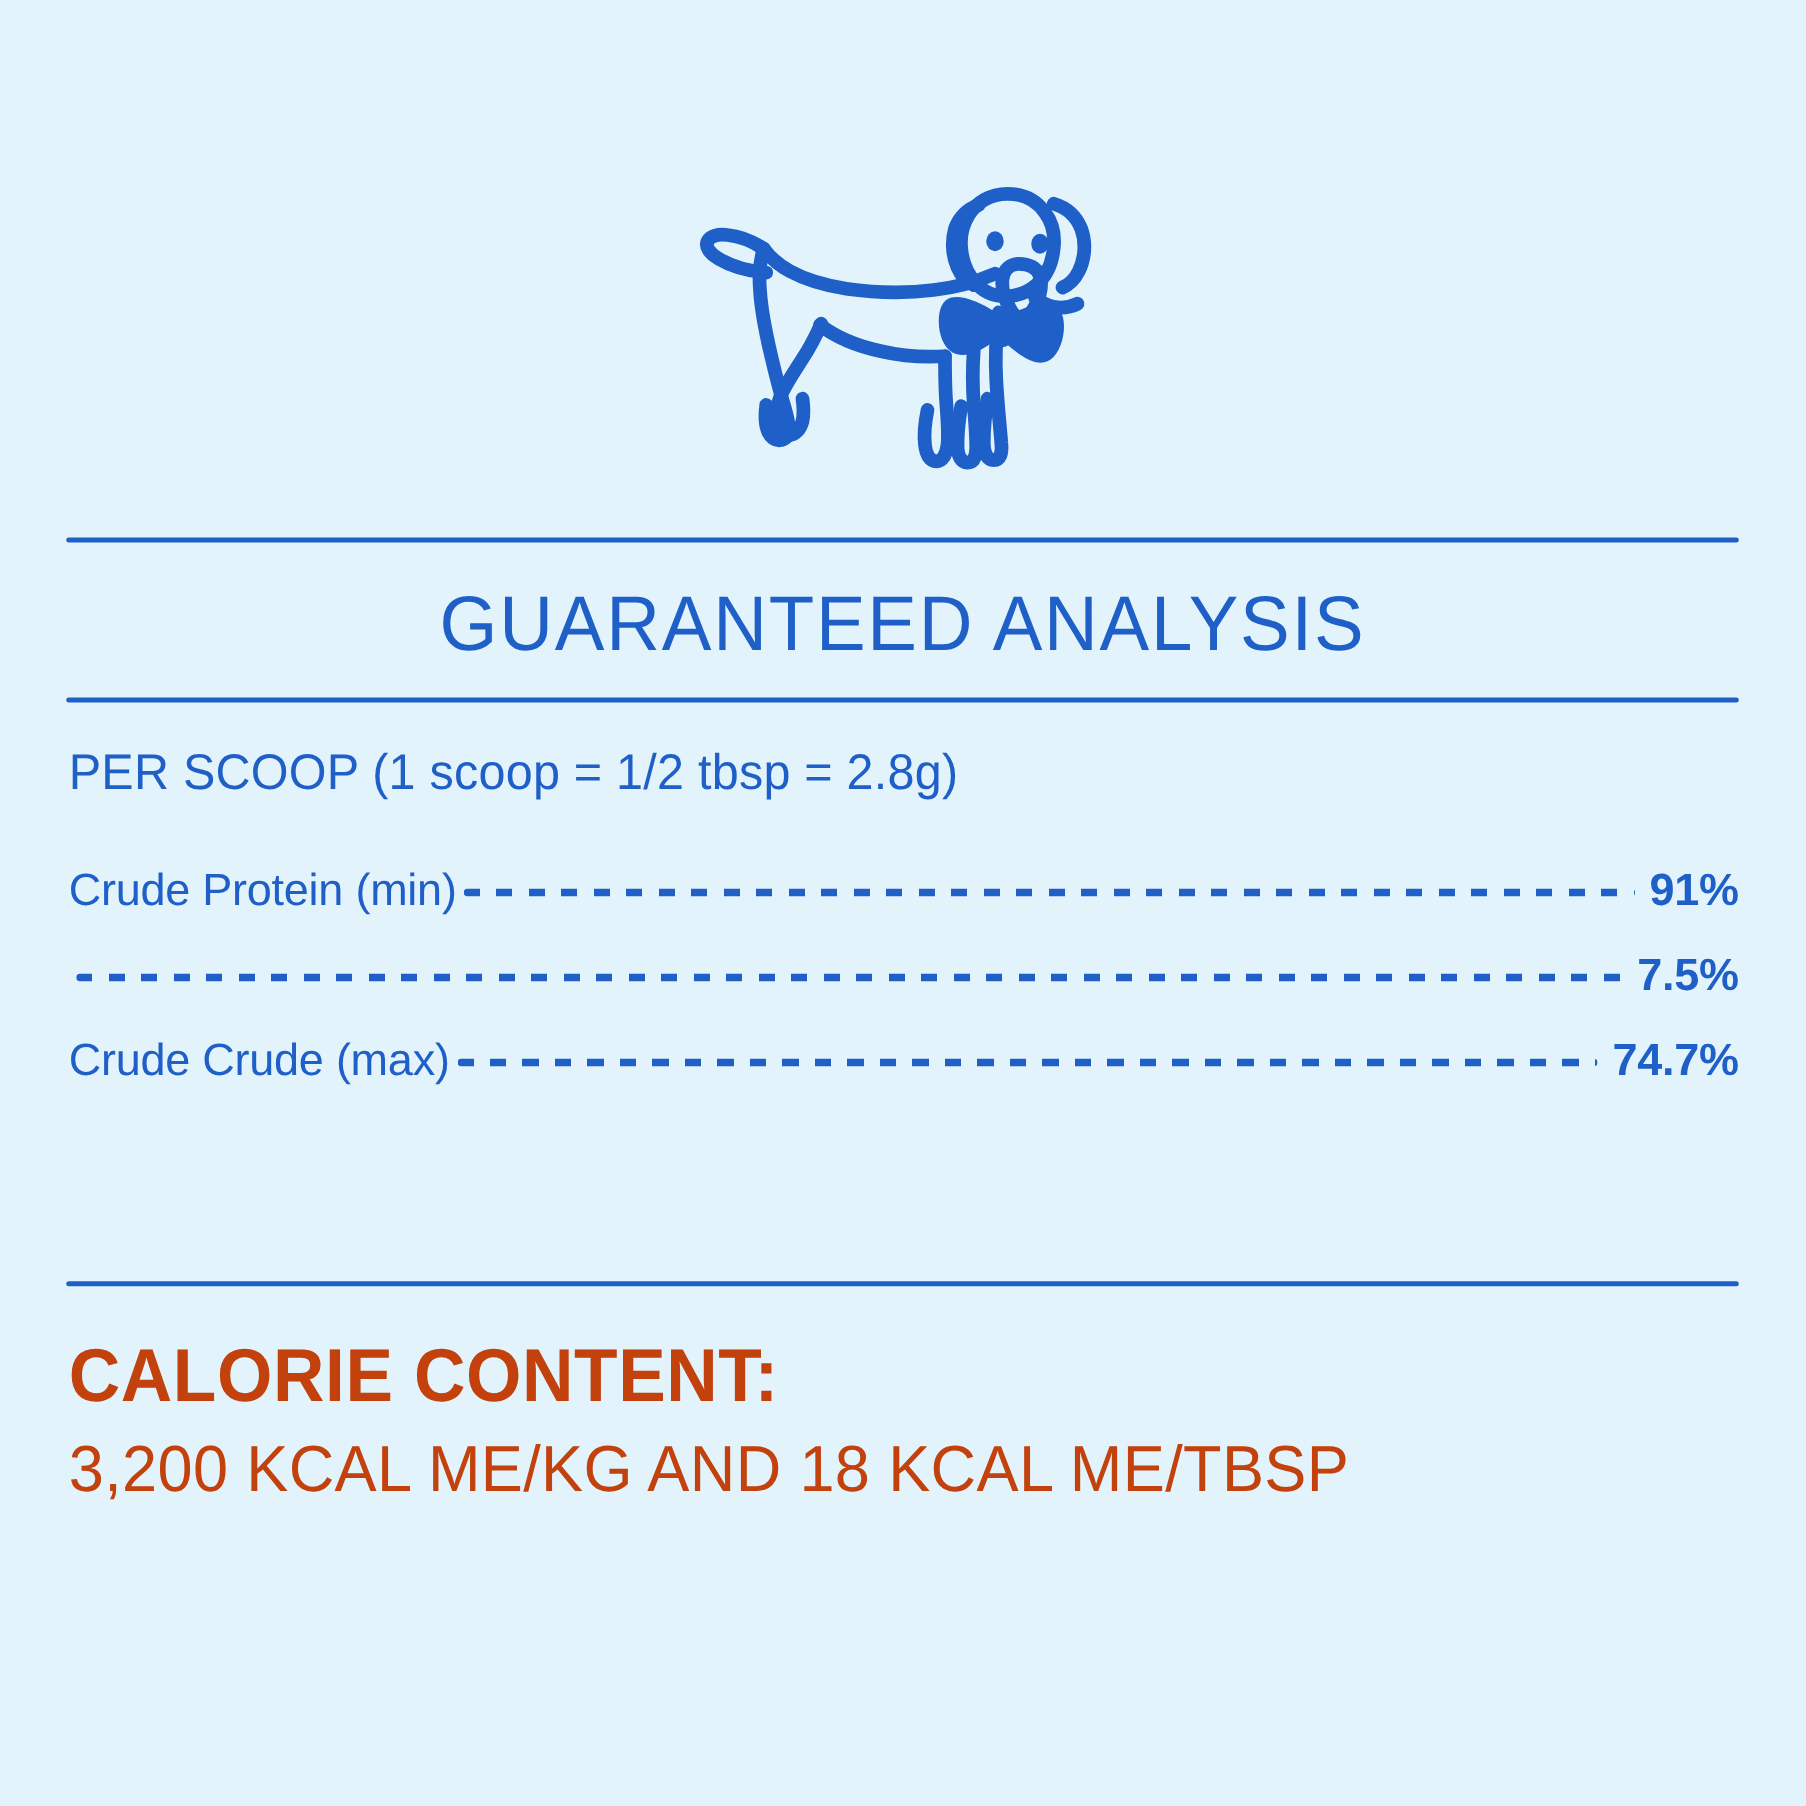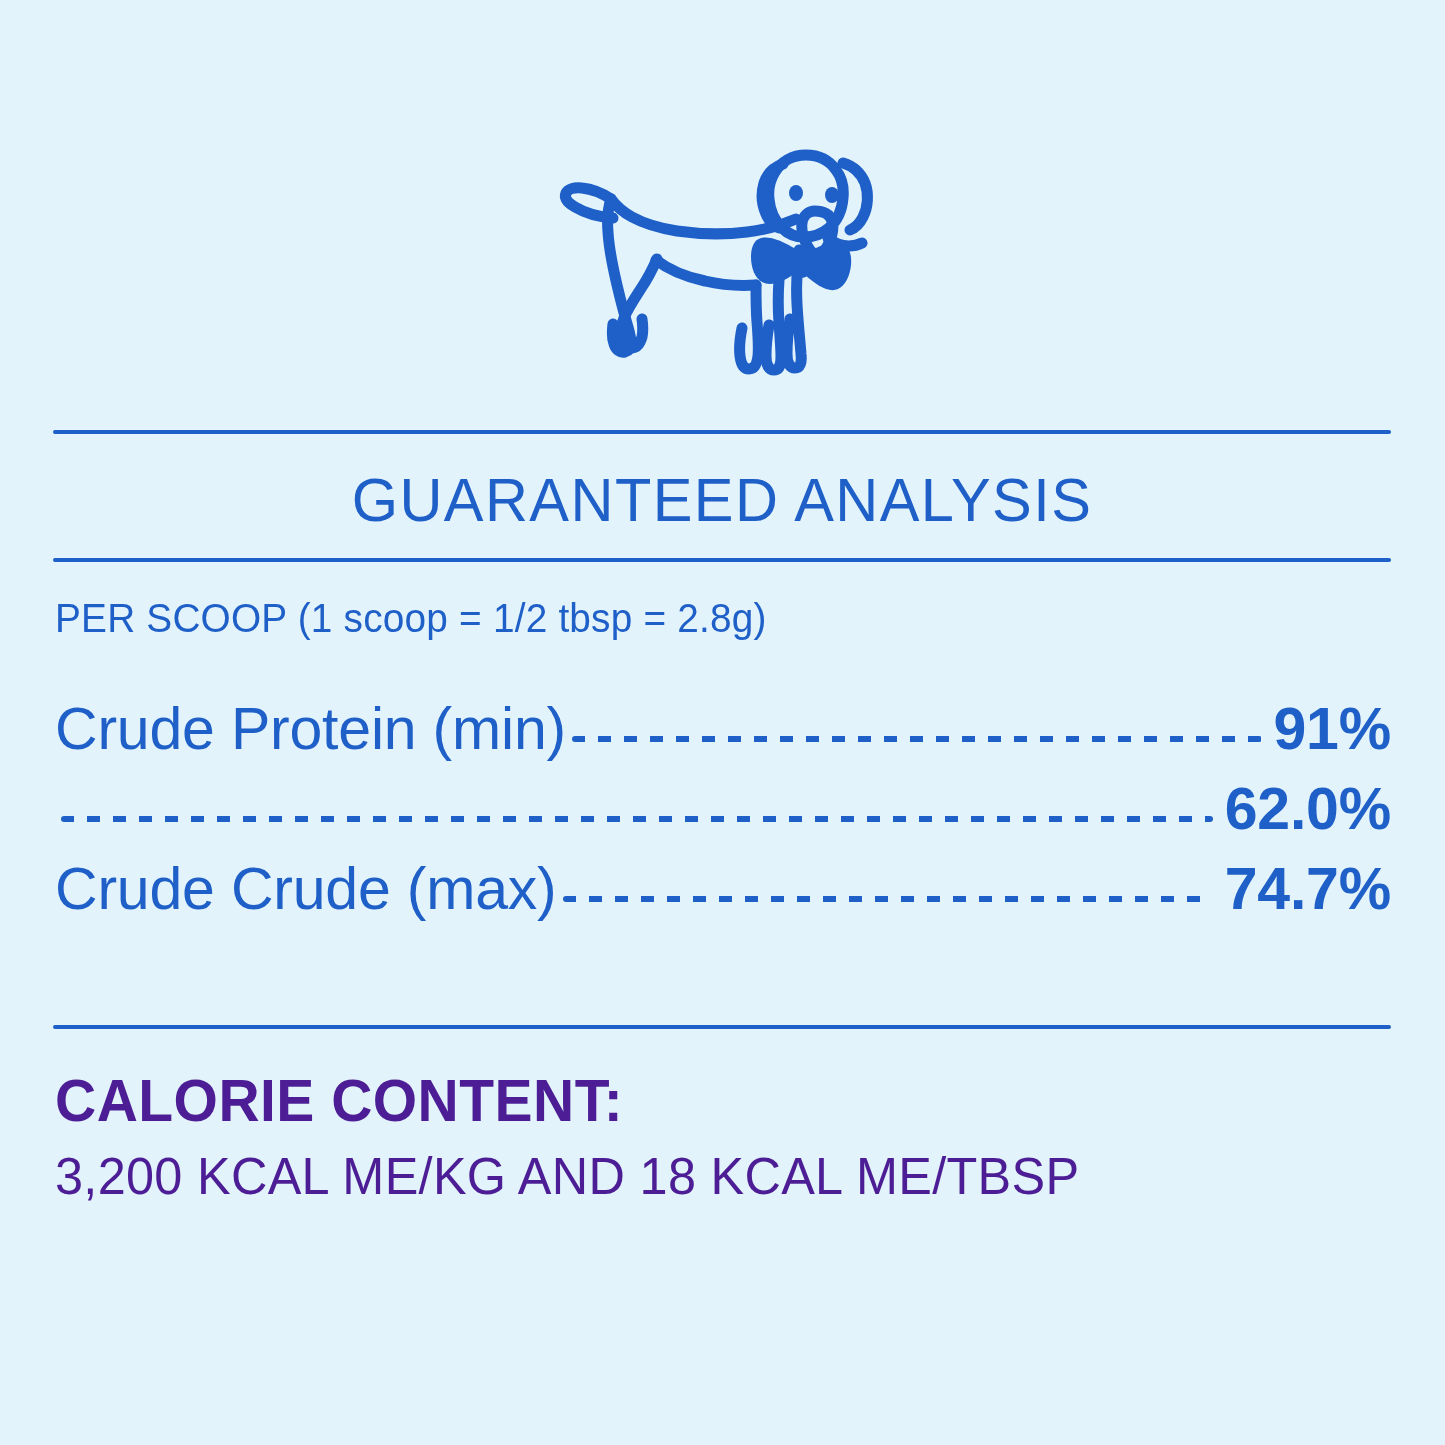--- a/index.html
+++ b/index.html
@@ -89,24 +89,23 @@
     position: absolute;
     left: 55px;
     top: 678px;
     width: 1336px;
   }
   .analysis-row {
     display: flex;
     align-items: baseline;
     height: 68px;
     color: #1f5fc8;
-    font-size: 59px;
+    font-size: 36px;
     line-height: 68px;
     white-space: nowrap;
-    margin-top: 12px;
   }
   .row-label {
     flex: 0 0 auto;
     letter-spacing: -0.2px;
   }
   .row-leader {
     flex: 1 1 auto;
     position: relative;
     height: 1em;
     margin: 0 12px 0 6px;
@@ -134,21 +133,21 @@
     letter-spacing: -0.2px;
     font-weight: bold;
   }
 
   
   .calorie-block {
     position: absolute;
     left: 55px;
     top: 1062px;
     width: 1336px;
-    color: #4c1d95;
+    color: #c2410c;
   }
   .calorie-heading {
     font-size: 60px;
     line-height: 78px;
     font-weight: 700;
     letter-spacing: 0.5px;
     white-space: nowrap;
     transform: scaleX(0.95);
     transform-origin: left top;
   }
@@ -220,21 +219,21 @@
   <div class="analysis-list">
 
     <div class="analysis-row">
       <span class="row-label">Crude Protein (min)</span>
       <span class="row-leader"></span>
       <span class="row-value">91%</span>
     </div>
 
     <div class="analysis-row">
       <span class="row-leader"></span>
-      <span class="row-value">62.0%</span>
+      <span class="row-value">7.5%</span>
     </div>
 
     <div class="analysis-row">
       <span class="row-label">Crude Crude (max)</span>
       <span class="row-leader"></span>
       <span class="row-value">74.7%</span>
     </div>
 
 
   </div>

